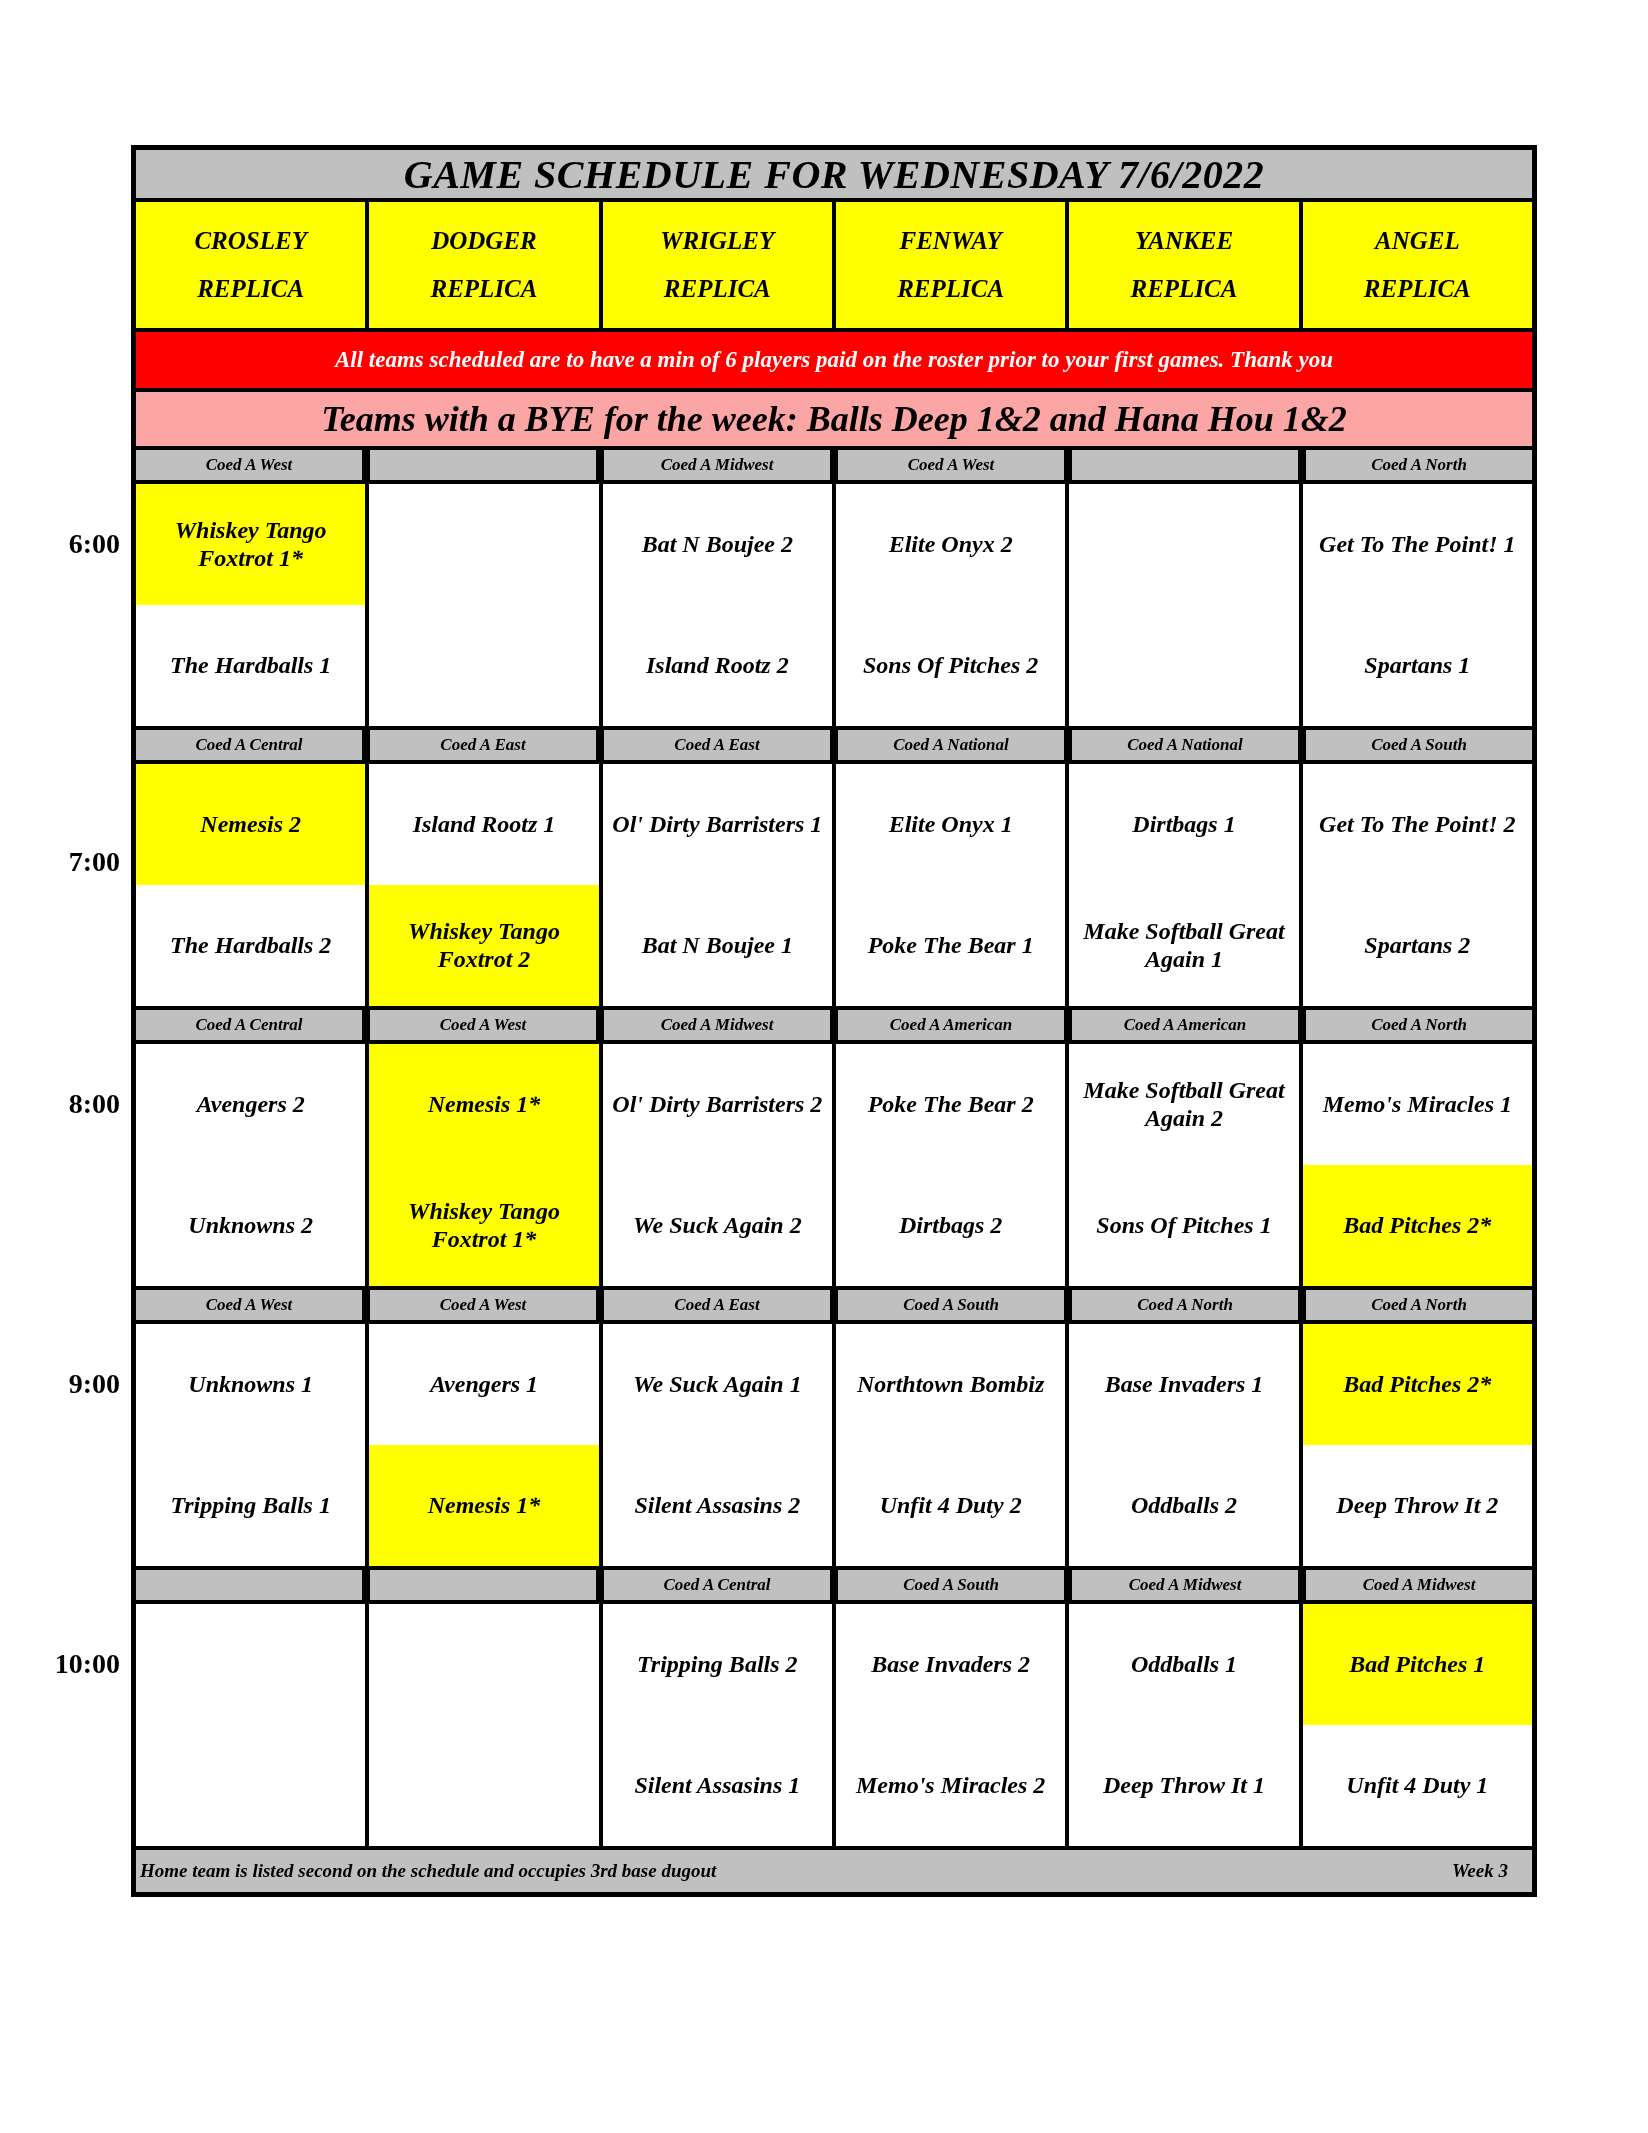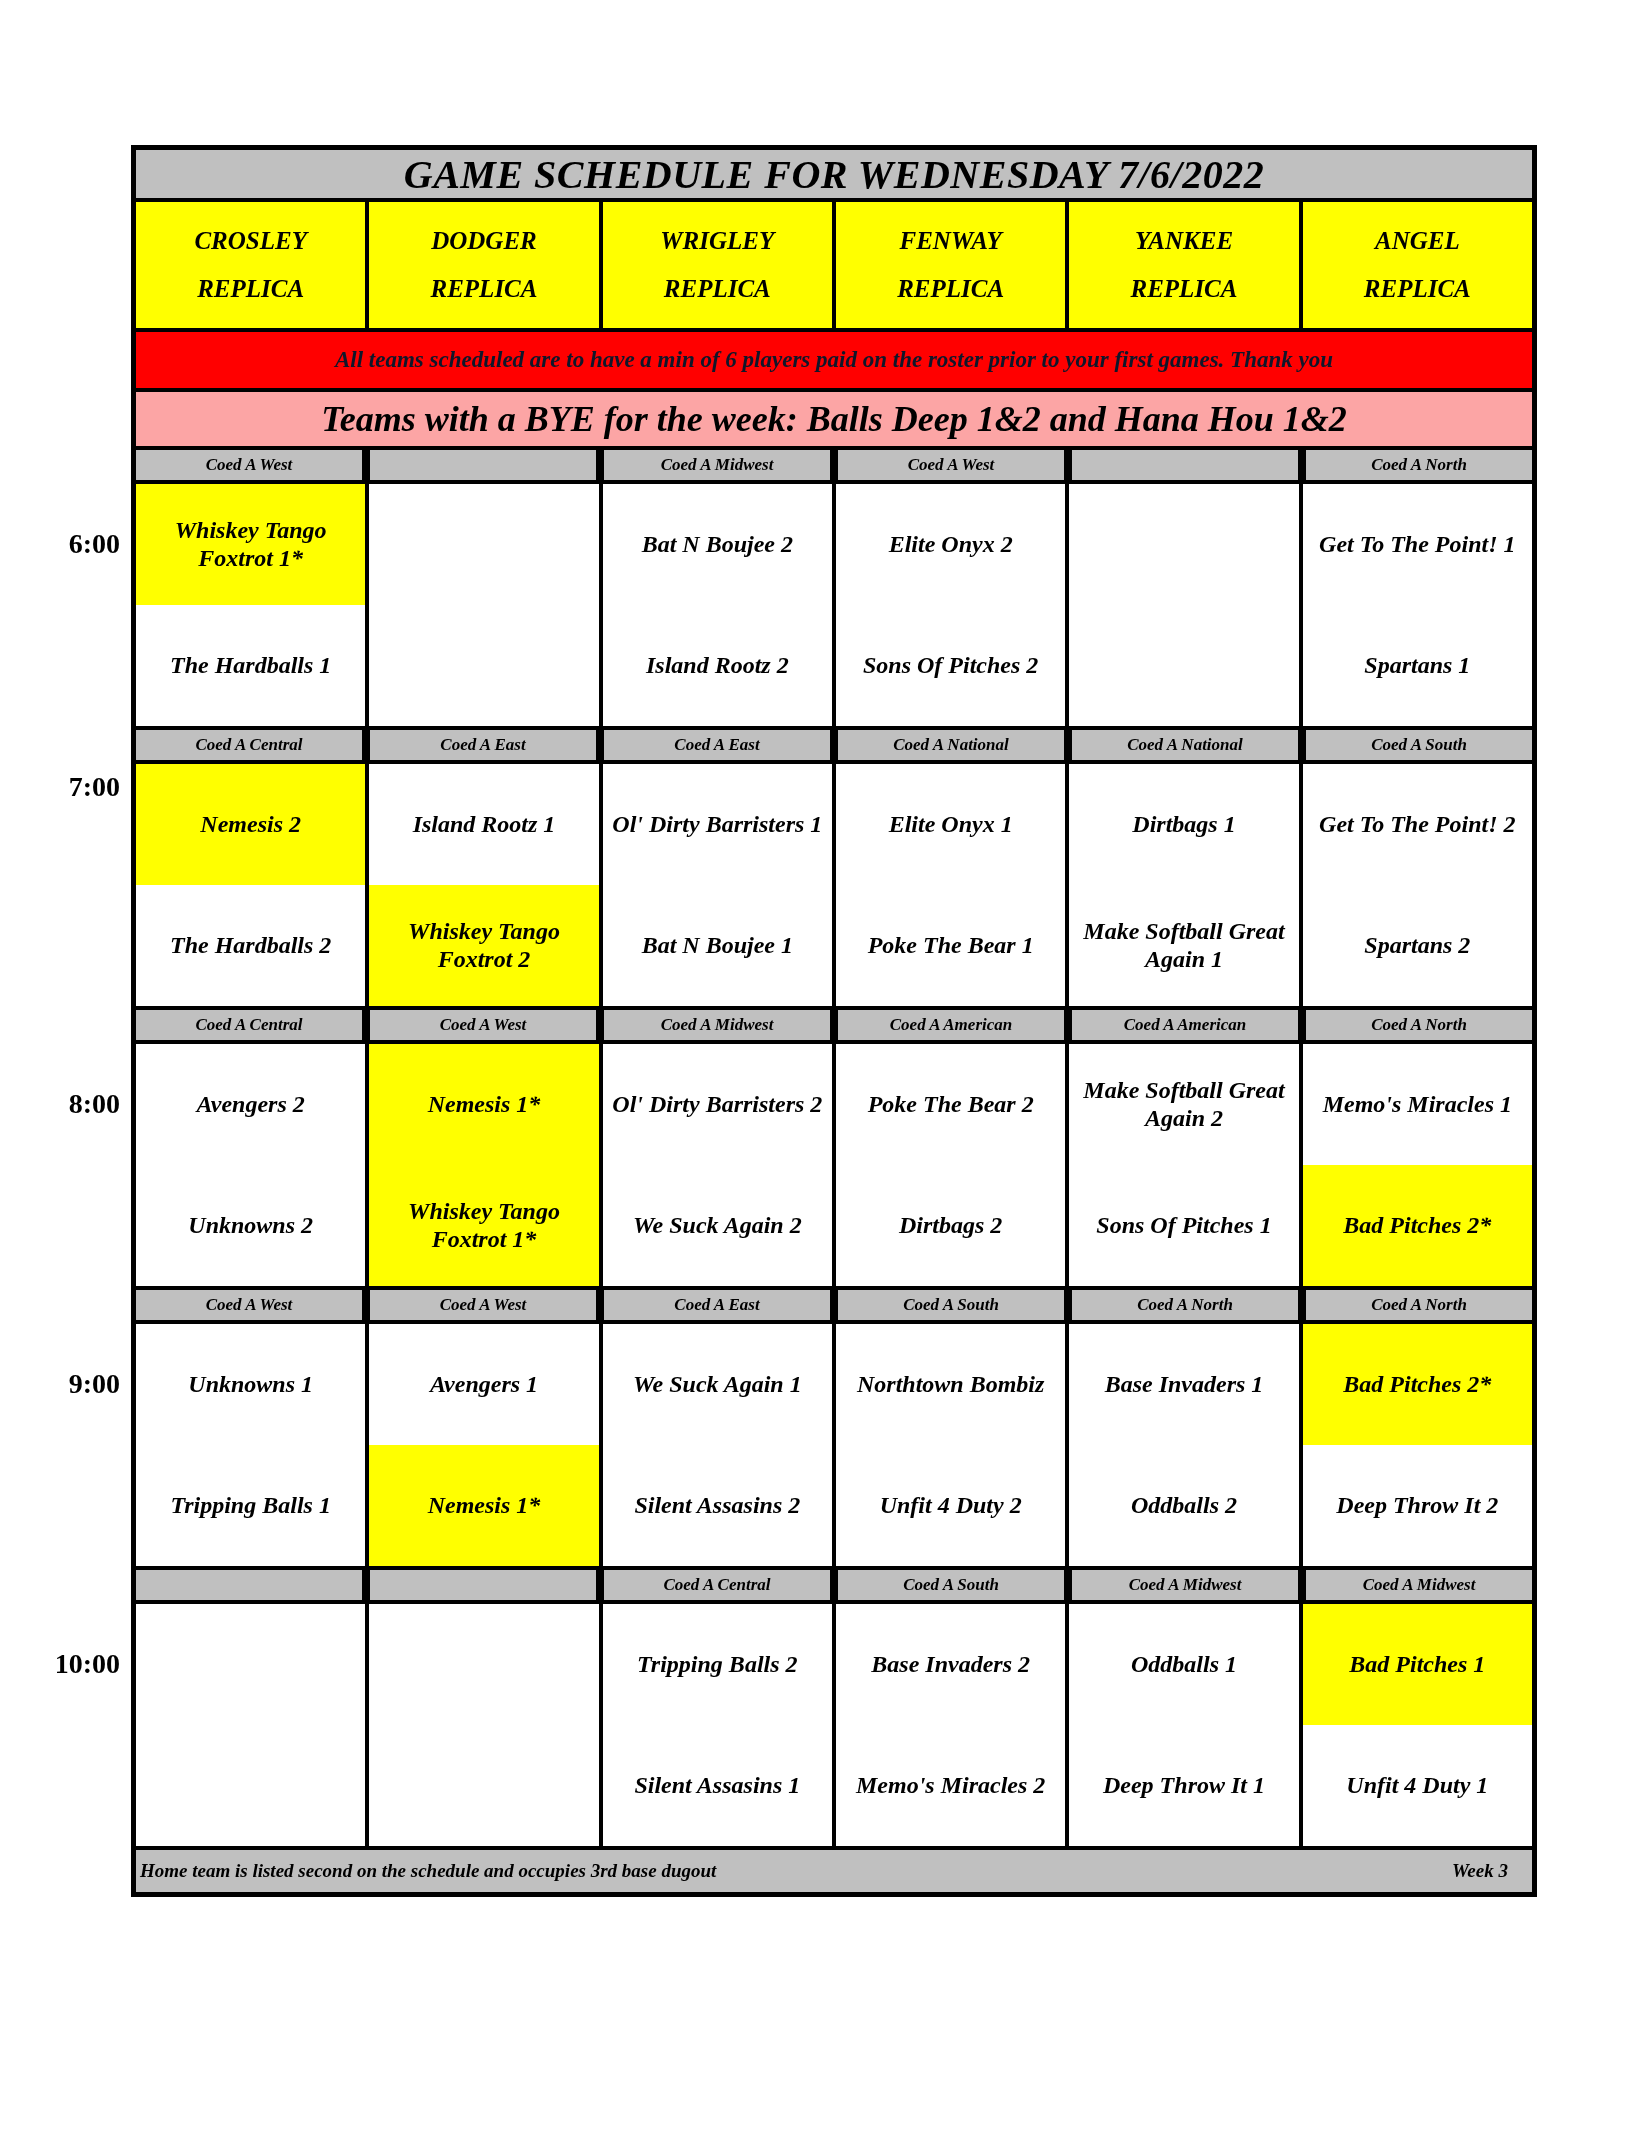--- a/index.html
+++ b/index.html
@@ -22,21 +22,21 @@
     font-size:40px; letter-spacing:.5px; white-space:nowrap;
   }
 
   .row-stadiums { display:grid; grid-template-columns:repeat(6,1fr); gap:4px; height:126px; flex:0 0 126px; }
   .stadium {
     background:#FFFF00; display:flex; flex-direction:column; align-items:center;
     justify-content:space-evenly; font-size:25px; padding:6px 11px; text-align:center;
   }
 
   .row-red {
-    background:#FF0000; color:#0f172a; height:56px; flex:0 0 56px;
+    background:#FF0000; color:#ffffff; height:56px; flex:0 0 56px;
     display:flex; align-items:center; justify-content:center; font-size:23px; white-space:nowrap;
   }
   .row-green {
     background:#fca5a5; color:#000; height:54px; flex:0 0 54px;
     display:flex; align-items:center; justify-content:center; font-size:36px; white-space:nowrap;
   }
 
   .row-div { display:grid; grid-template-columns:repeat(6,1fr); gap:8px; height:30px; flex:0 0 30px; }
   .div-cell {
     background:#C0C0C0; display:flex; align-items:center; justify-content:center;
@@ -54,21 +54,21 @@
   .row-footer {
     background:#C0C0C0; height:42px; flex:0 0 42px;
     display:flex; align-items:center; justify-content:space-between;
     font-size:19px; padding:0 24px 0 4px; box-sizing:border-box;
   }
 
   .time-label {
     position:absolute; left:25px; width:95px; text-align:right;
     font-size:28px; line-height:34px;
   }
-  #t0 { top:527px; } #t1 { top:770px; } #t2 { top:1087px; } #t3 { top:1367px; } #t4 { top:1647px; }
+  #t0 { top:527px; } #t1 { top:845px; } #t2 { top:1087px; } #t3 { top:1367px; } #t4 { top:1647px; }
 </style>
 </head>
 <body>
 
 <div class="sheet">
 
   <div class="time-label" id="t0">6:00</div>
   <div class="time-label" id="t1">7:00</div>
   <div class="time-label" id="t2">8:00</div>
   <div class="time-label" id="t3">9:00</div>

